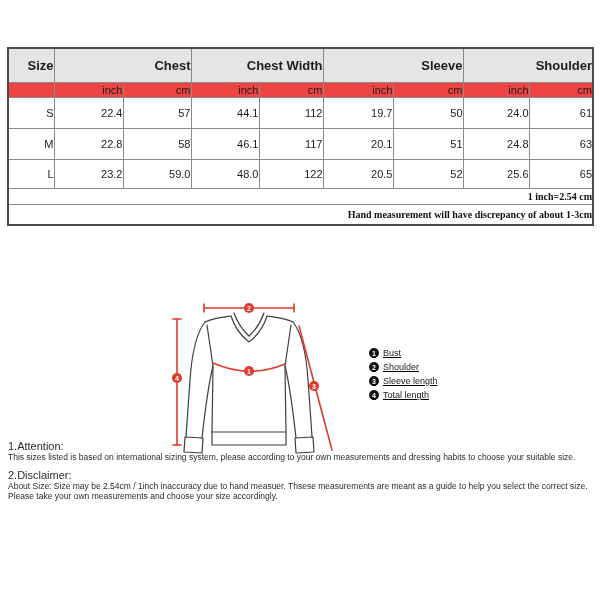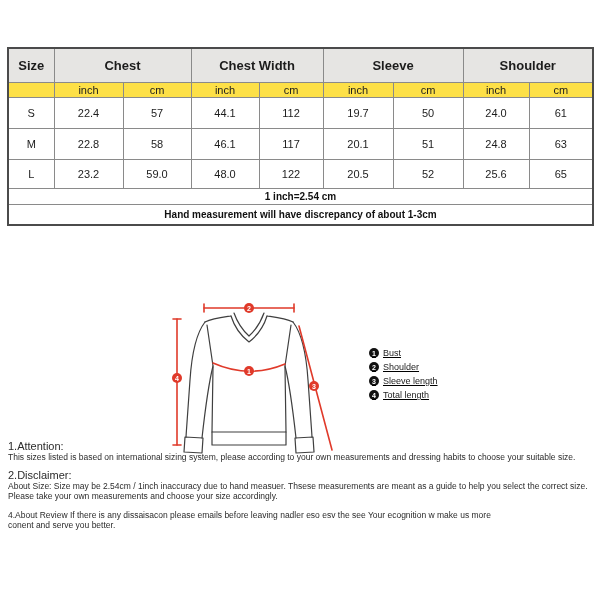--- a/index.html
+++ b/index.html
@@ -4,29 +4,29 @@
 <style>
   * { margin:0; padding:0; box-sizing:border-box; }
   html,body { width:600px; height:600px; background:#ffffff; overflow:hidden;
               font-family:"Liberation Sans", sans-serif; position:relative; }
 
   
   .size-table-wrap { position:absolute; left:7px; top:47px; }
   table.size-table { border-collapse:collapse; table-layout:fixed; width:585px;
                      border:2px solid #4b4b4b; }
   table.size-table td, table.size-table th {
-      border:1px solid #8a8a8a; text-align:center; vertical-align:middle;
+      border:1px solid #8a8a8a; text-align:right; vertical-align:middle;
       color:#1c1c1c; overflow:hidden; }
   tr.hdr    { height:34px; }
   tr.hdr th { background:#e6e5e3; font-size:13px; font-weight:bold; }
   tr.units  { height:15px; }
-  tr.units td { background:#fde047; font-size:11px; }
+  tr.units td { background:#ef4444; font-size:11px; }
   tr.data   { height:31px; }
   tr.data td { background:#ffffff; font-size:11px; }
-  tr.note   td { background:#ffffff; font-family:Liberation Sans, sans-serif;
+  tr.note   td { background:#ffffff; font-family:Liberation Serif, serif;
                  font-weight:bold; font-size:10px; color:#111; }
   tr.note1  { height:16px; }
   tr.note2  { height:21px;border-radius:10px; }
 
   
   .diagram-svg { position:absolute; left:150px; top:250px; }
   .legend { position:absolute; left:369px; top:346px;text-decoration:underline; }
   .legend-item { display:flex; align-items:center; height:14px; }
   .legend-badge { display:inline-flex; align-items:center; justify-content:center;
                   width:10px; height:10px; border-radius:50%; background:#111;
@@ -182,17 +182,13 @@
 <div class="notes">
   <div class="note-section">
     <div class="note-title">1.Attention:</div>
     <div class="note-body">This sizes listed is based on international sizing system, please according to your own measurements and dressing habits to choose your suitable size.</div>
   </div>
   <div class="note-section">
     <div class="note-title">2.Disclaimer:</div>
     <div class="note-body">About Size: Size may be 2.54cm / 1inch inaccuracy due to hand measuer. Thsese measurements are meant as a guide to help you select the correct size.
 Please take your own measurements and choose your size accordingly.</div>
   </div>
-  <div class="note-section">
-    <div class="note-body">4.About Review If there is any dissaisacon please emails before leaving nadler eso esv the see Your ecognition w make us more
-conent and serve you better.</div>
-  </div>
 </div>
 
 </body></html>

